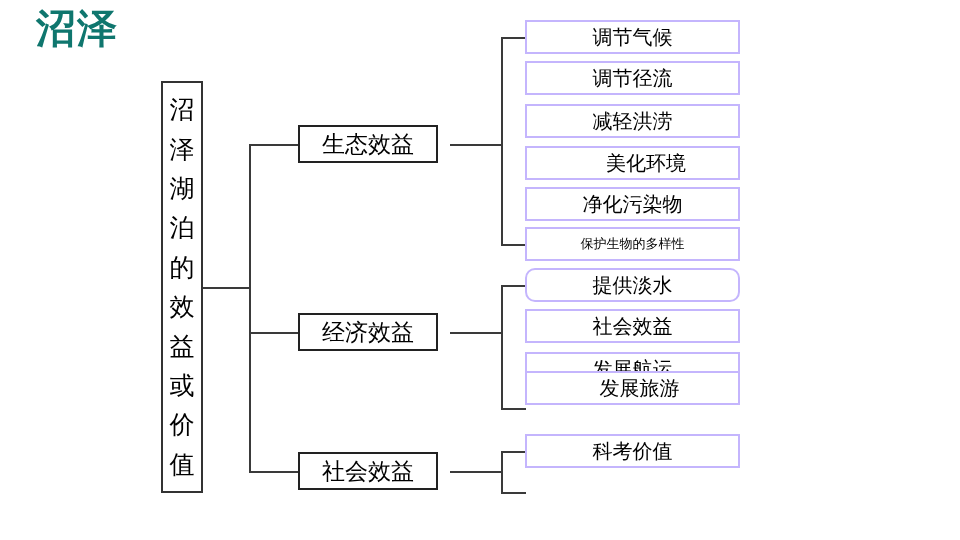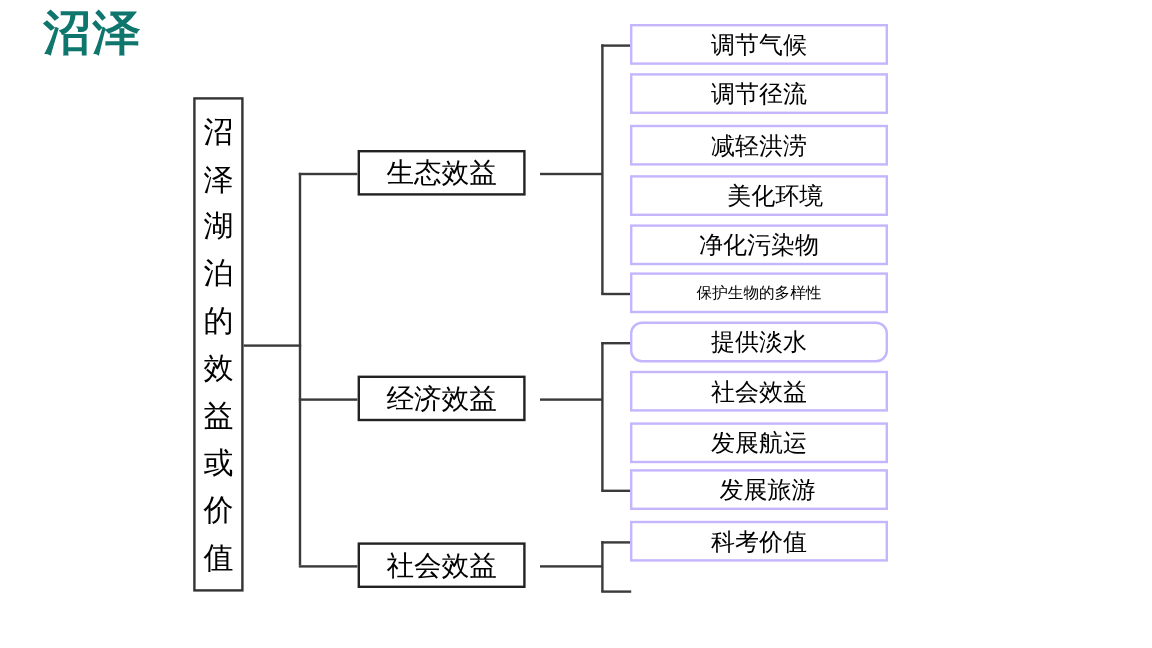--- a/index.html
+++ b/index.html
@@ -177,21 +177,21 @@
 
   <div class="leaf-node" style="top:268px;border-radius:10px;">
     <span>提供淡水</span>
   </div>
   <div class="leaf-node" style="top:309px;">
     <span>社会效益</span>
   </div>
   <div class="leaf-node" style="top:352px;">
     <span>发展航运</span>
   </div>
-  <div class="leaf-node" style="top:391px;padding-left:14px;">
+  <div class="leaf-node" style="top:371px;padding-left:14px;">
     <span>发展旅游</span>
   </div>
 
   <div class="conn-h" style="left:450px; top:471px; width:52px;"></div>
   <div class="conn-v" style="left:501px; top:451px; height:42px;"></div>
   <div class="conn-h" style="left:501px; top:451px; width:25px;"></div>
   <div class="conn-h" style="left:501px; top:492px; width:25px;"></div>
 
   <div class="leaf-node" style="top:434px;">
     <span>科考价值</span>

